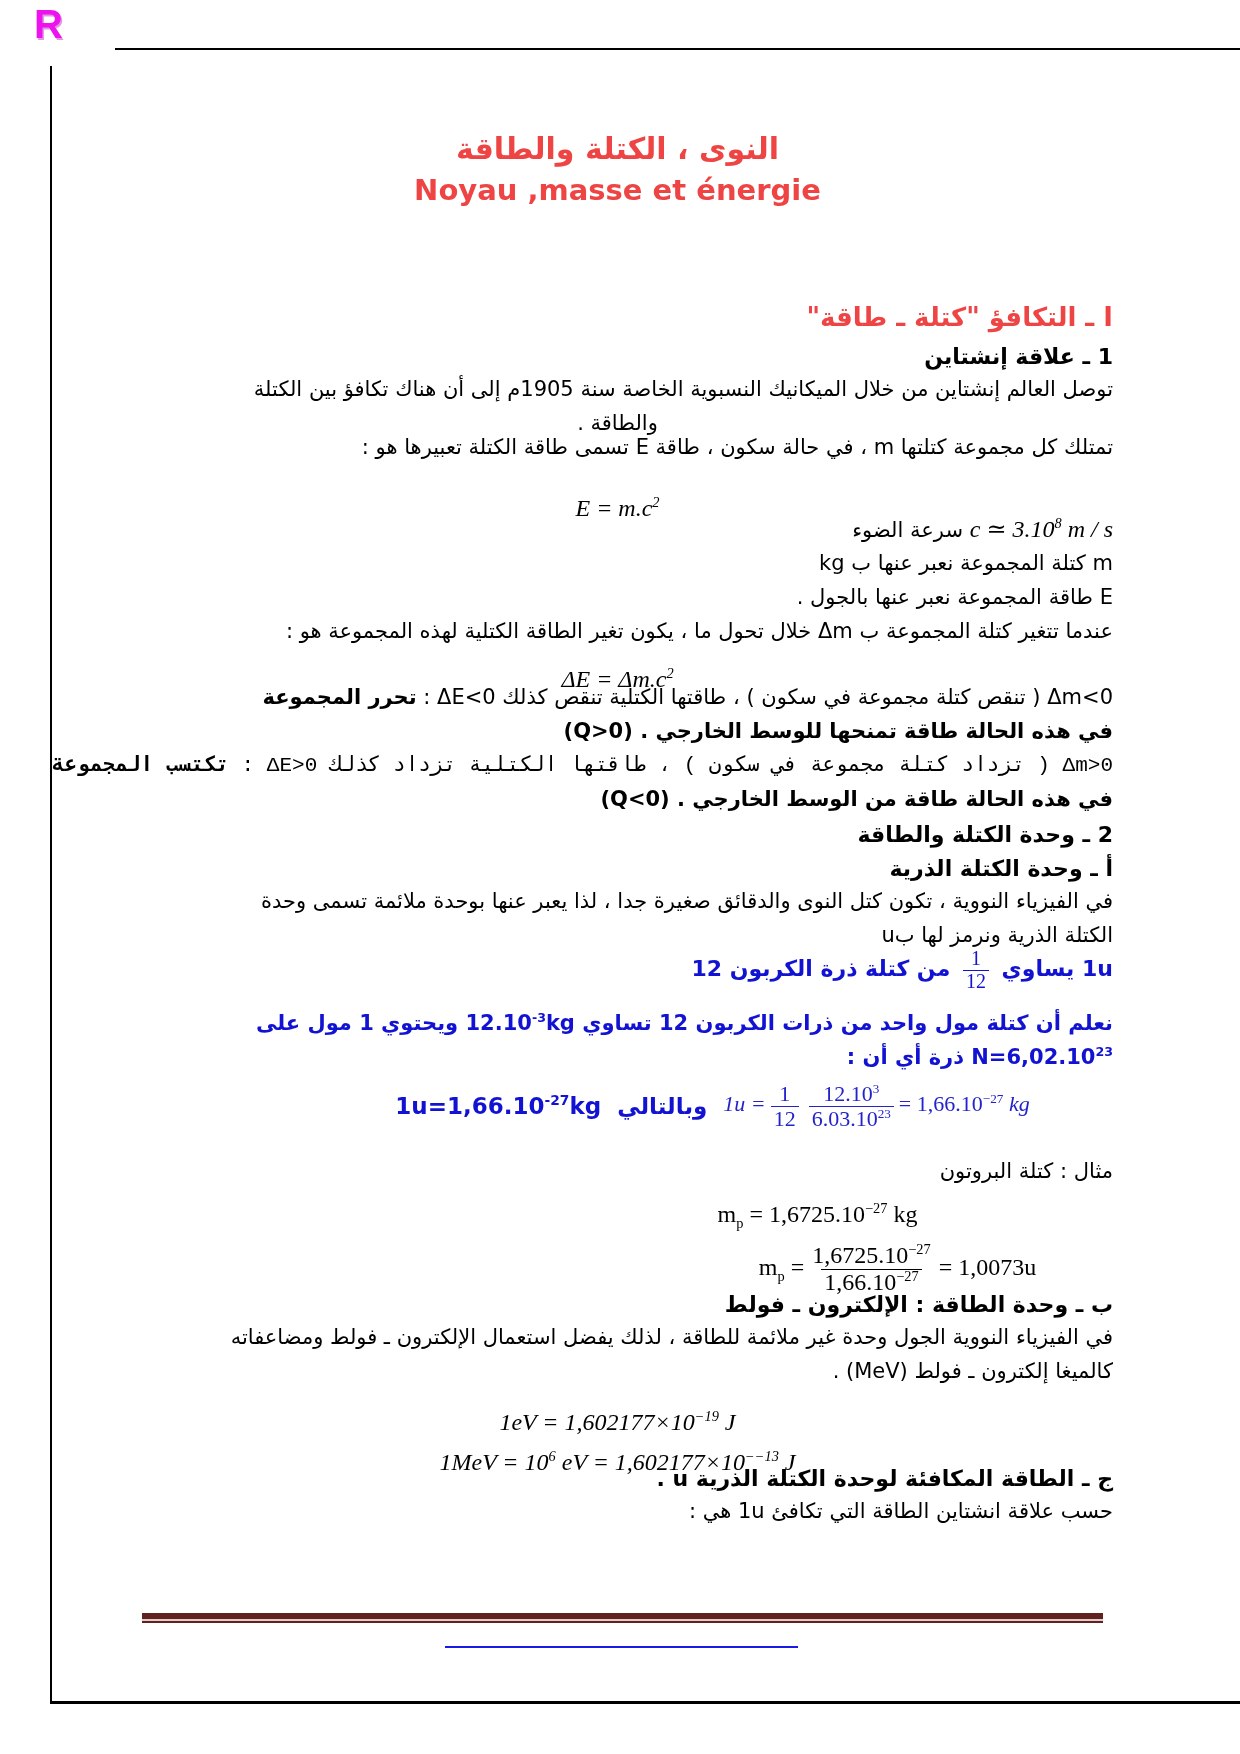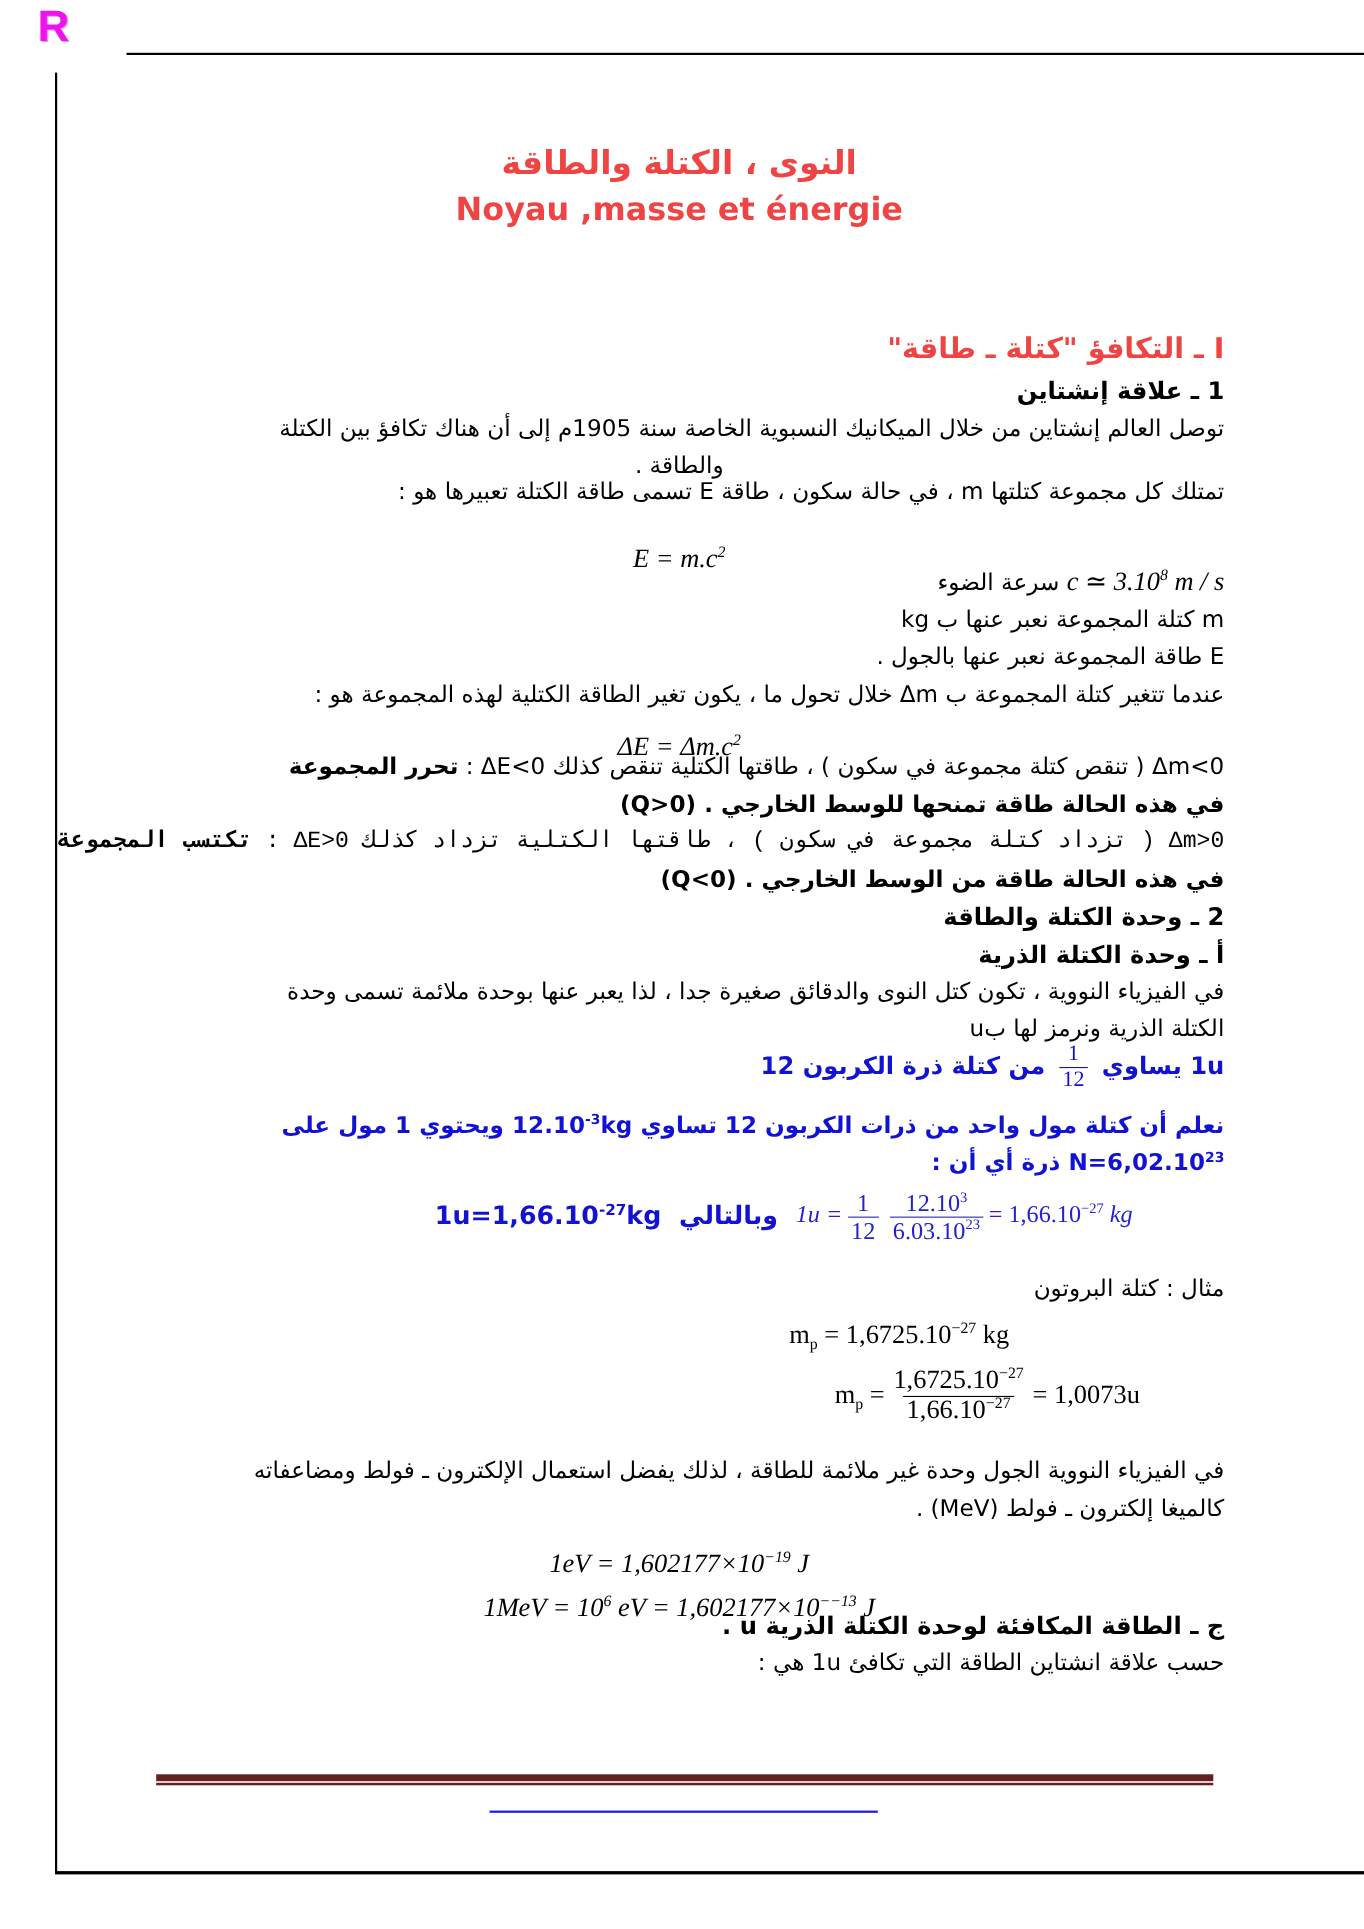--- a/index.html
+++ b/index.html
@@ -100,20 +100,21 @@
 
   <div class="abs ar" style="top:1112px;margin-top:44px;">مثال : كتلة البروتون</div>
 
   <div class="abs ctr serif f24" style="top:1180px;padding-left:200px;"><span dir="ltr"><span>m</span><sub>p</sub><span> = 1,6725.10</span><sup>−27</sup><span> kg</span></span></div>
 
   <div class="abs ctr serif f24" style="top:1222px;padding-left:280px;"><span dir="ltr"><span>m</span><sub>p</sub> <span>=</span><span class="frac">
           <span class="fn"><span>1,6725.10</span><sup>−27</sup></span>
           <span class="fd"><span>1,66.10</span><sup>−27</sup></span>
         </span><span>= 1,0073u</span></span></div>
 
+  <div class="abs ar b" style="top:1288px;font-size:22px;">ب ـ وحدة الطاقة : الإلكترون ـ فولط</div>
   <div class="abs ar" style="top:1322px;">في الفيزياء النووية الجول وحدة غير ملائمة للطاقة ، لذلك يفضل استعمال الإلكترون ـ فولط ومضاعفاته</div>
   <div class="abs ar" style="top:1356px;">كالميغا إلكترون ـ فولط (MeV) .</div>
 
   <div class="abs ctr serif it f24" style="top:1388px;padding-right:110px;"><span dir="ltr"><span>1eV = 1,602177×10</span><sup>−19</sup><span> J</span></span></div>
 
   <div class="abs ctr serif it f24" style="top:1428px;"><span dir="ltr"><span>1MeV = 10</span><sup>6</sup><span> eV = 1,602177×10</span><sup>−−13</sup><span> J</span></span></div>
 
   <div class="abs ar b" style="top:1462px;font-size:22px;">ج ـ الطاقة المكافئة لوحدة الكتلة الذرية u .</div>
   <div class="abs ar" style="top:1496px;">حسب علاقة انشتاين الطاقة التي تكافئ 1u هي :</div>
 

